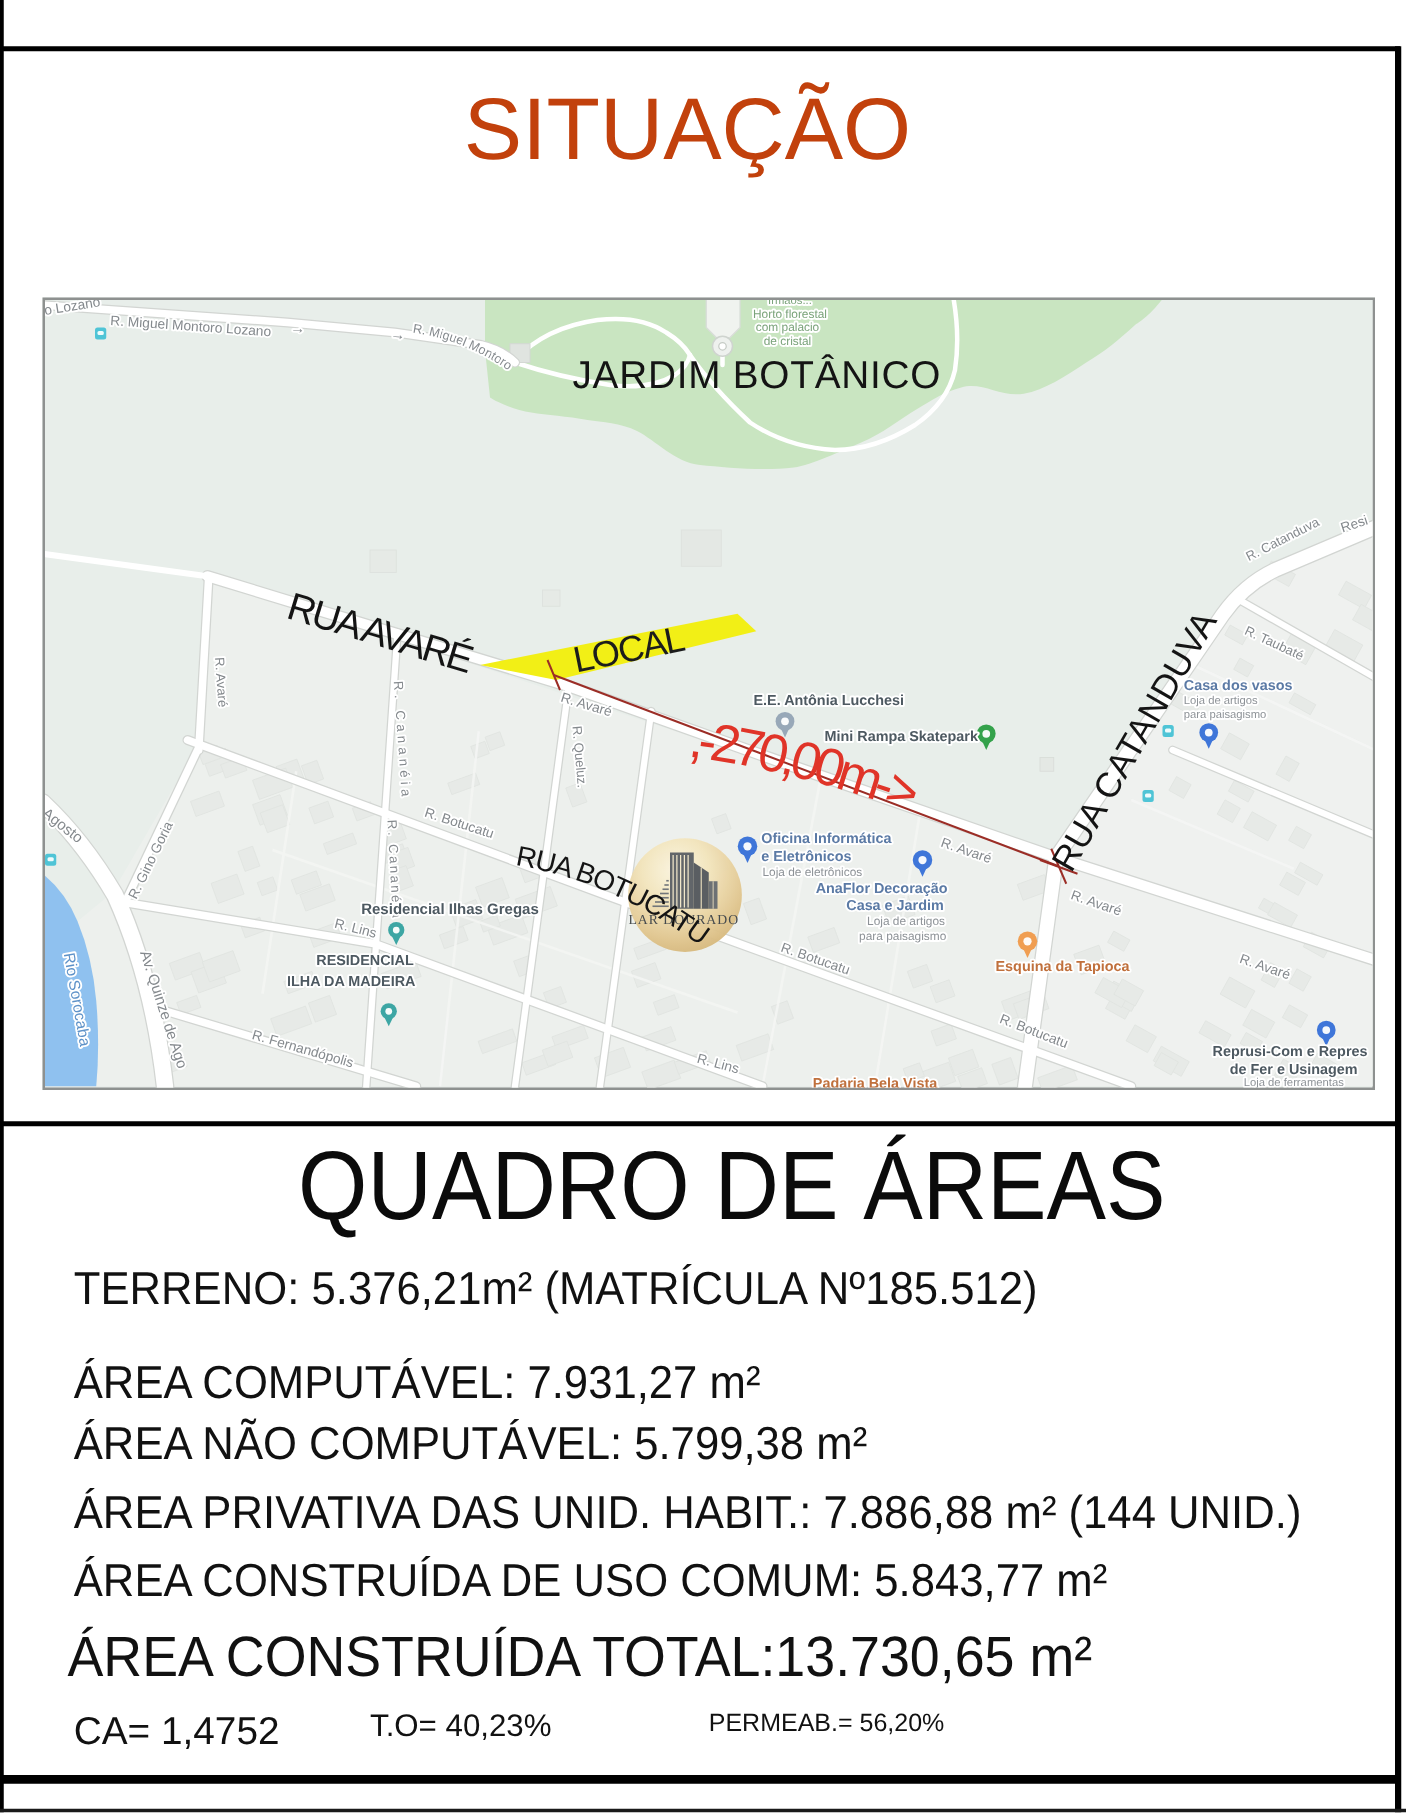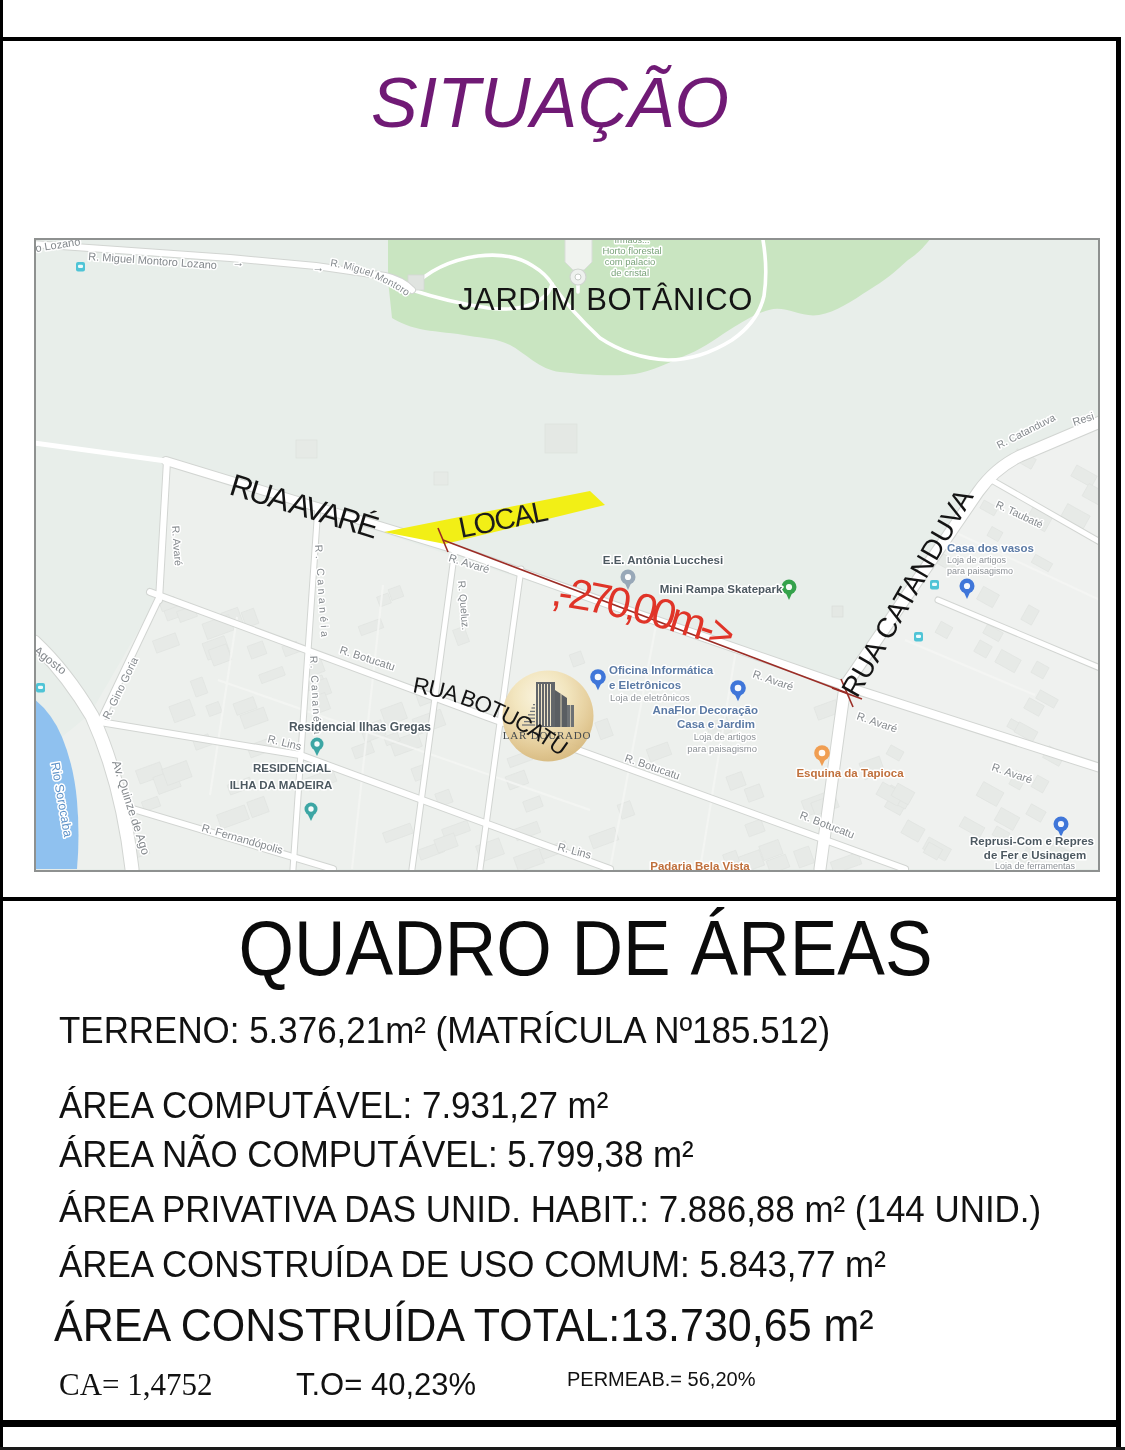--- a/index.html
+++ b/index.html
@@ -16,21 +16,21 @@
 <div class="abs" style="left:1116px;top:37px;width:5px;height:1413px;background:#000;"></div>
 
 <div class="abs" style="left:0;top:37px;width:1120px;height:4px;background:#000;"></div>
 
 <div class="abs" style="left:0;top:897px;width:1120px;height:4px;background:#000;"></div>
 
 <div class="abs" style="left:0;top:1420px;width:1120px;height:7px;background:#000;"></div>
 
 <div class="abs" style="left:0;top:1447px;width:1125px;height:3px;background:#1a1a1a;"></div>
 
-<div class="abs" style="left:0;top:68px;width:1100px;text-align:center;font-size:70px;color:#701a75;line-height:1;font-style:italic;">SITUAÇÃO</div>
+<div class="abs" style="left:0;top:68px;width:1100px;text-align:center;font-size:70px;color:#c2410c;line-height:1;">SITUAÇÃO</div>
 
 <div class="abs" style="left:34px;top:238px;width:1066px;height:634px;border:2px solid #8e9190;box-sizing:border-box;background:#e7ede9;">
 <svg width="1062" height="630" viewBox="36 240 1062 630">
 
 <rect x="34" y="238" width="1066" height="631" fill="#e8eeea"></rect>
 
 <path d="M166 461 L845 686 L820 869 L34 869 L34 760 L90 714 L158 597 Z" fill="#edf0ed"></path>
 <path d="M845 692 L985 480 L1015 455 L1100 418 L1100 869 L822 869 Z" fill="#eff1ef"></path>
 
 <path d="M388 238 L931 238 C920 252 914 256 908 260 C895 272 884 281 869 290 C852 301 836 312 819 315 C800 318 786 305 769 310 C754 314 746 320 734 327 C719 336 706 347 689 354 C672 361 650 372 635 374 C610 377 580 374 560 372 C540 370 524 352 510 345 C496 338 482 338 470 336 C454 333 437 332 425 330 C412 328 398 322 392 318 L388 280 Z" fill="#c9e5c1"></path>
@@ -667,15 +667,15 @@
 <div class="abs nw" style="left:59px;top:1087px;font-size:37px;">ÁREA COMPUTÁVEL: 7.931,27 m²</div>
 
 <div class="abs nw" style="left:59px;top:1136px;font-size:37px;">ÁREA NÃO COMPUTÁVEL: 5.799,38 m²</div>
 
 <div class="abs nw" style="left:59px;top:1191px;font-size:37px;">ÁREA PRIVATIVA DAS UNID. HABIT.: 7.886,88 m² (144 UNID.)</div>
 
 <div class="abs nw" style="left:59px;top:1246px;font-size:37px;">ÁREA CONSTRUÍDA DE USO COMUM: 5.843,77 m²</div>
 
 <div class="abs nw" style="left:54px;top:1303px;font-size:45.5px;transform:scaleX(0.945);">ÁREA CONSTRUÍDA TOTAL:13.730,65 m²</div>
 
-<div class="abs nw" style="left:59px;top:1369px;font-size:31px;transform:none;font-family:Liberation Serif, serif;">CA= 1,4752</div>
-<div class="abs nw" style="left:296px;top:1369px;font-size:31px;transform:none;">T.O= 40,23%</div>
+<div class="abs nw" style="left:59px;top:1369px;font-size:31px;transform:none;">CA= 1,4752</div>
+<div class="abs nw" style="left:296px;top:1369px;font-size:25px;transform:none;">T.O= 40,23%</div>
 <div class="abs nw" style="left:567px;top:1369px;font-size:20px;transform:none;">PERMEAB.= 56,20%</div>
 
 </body></html>

